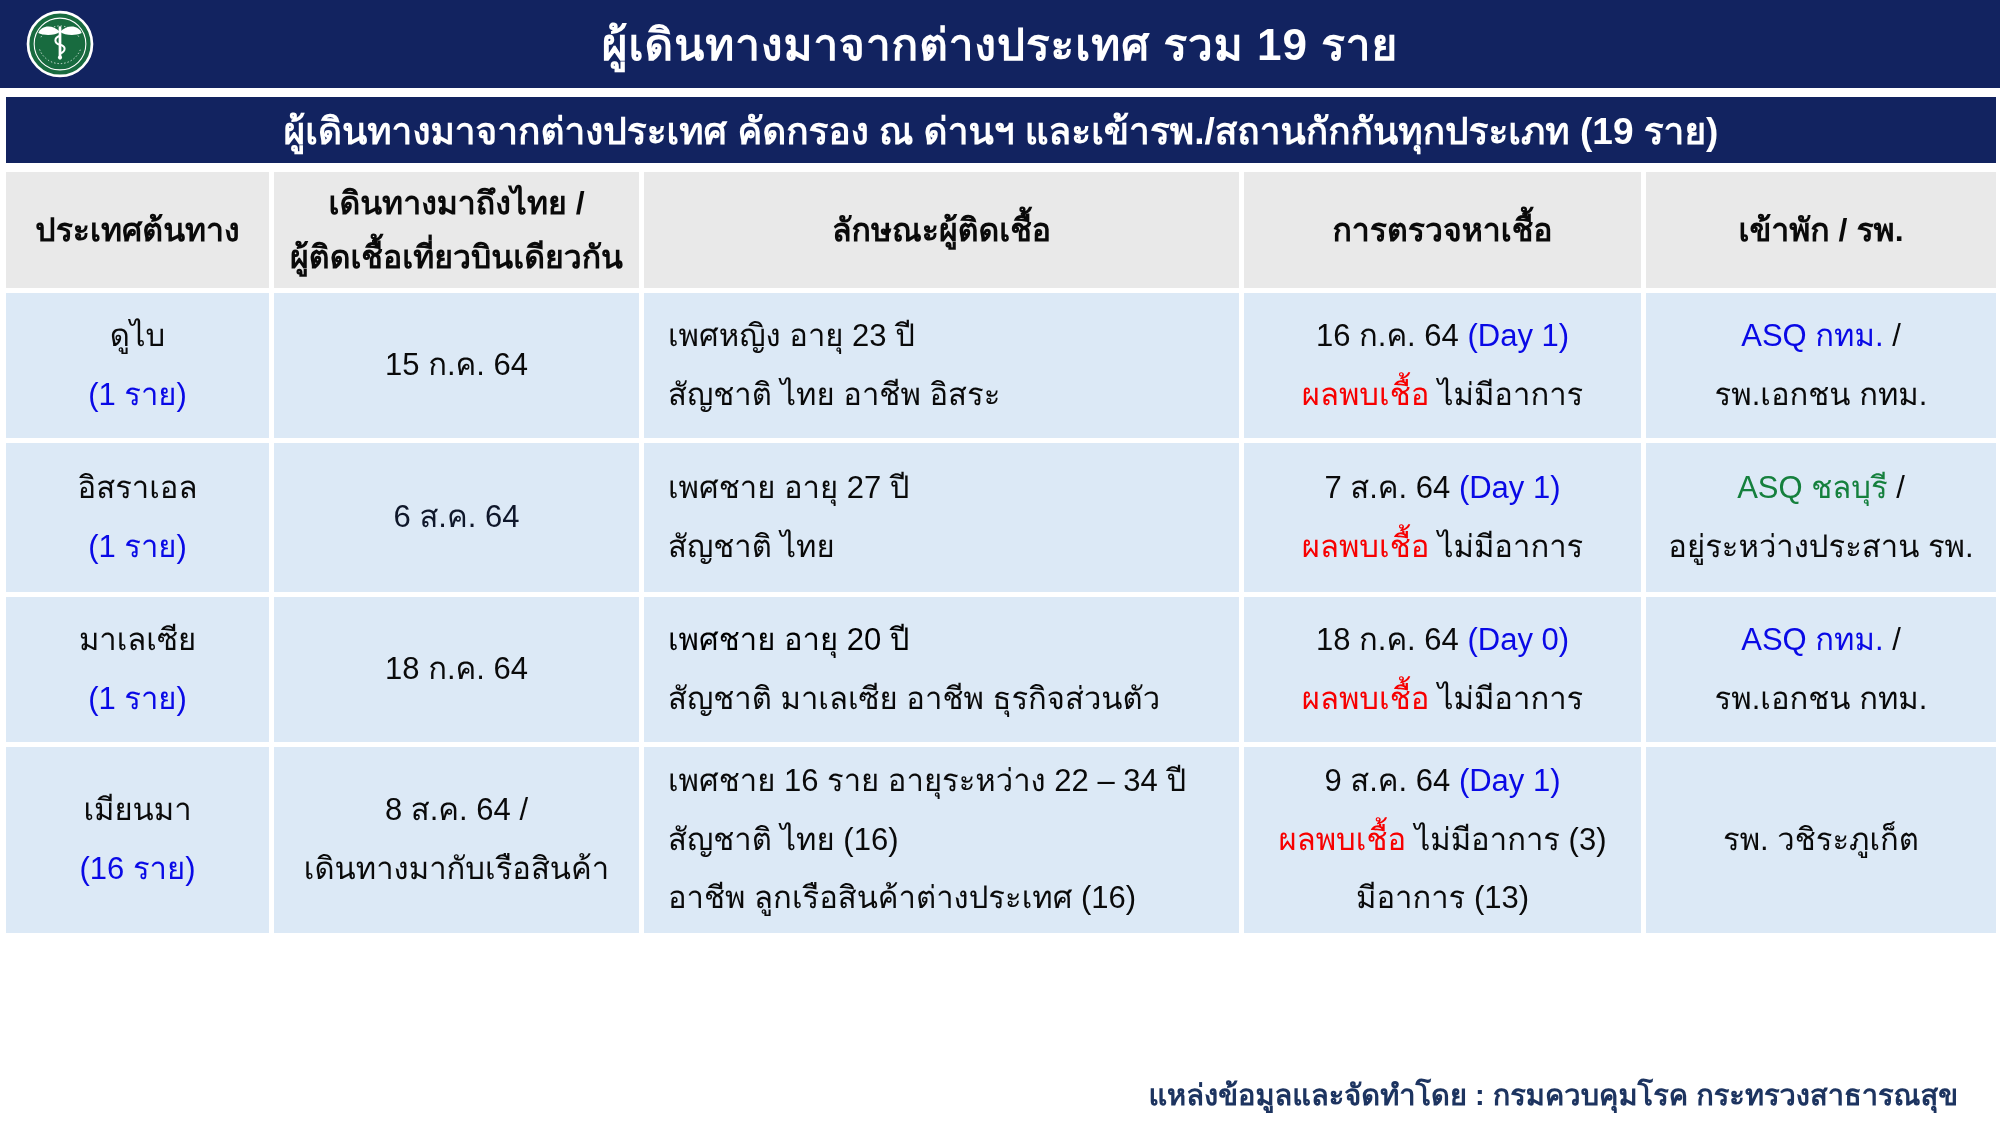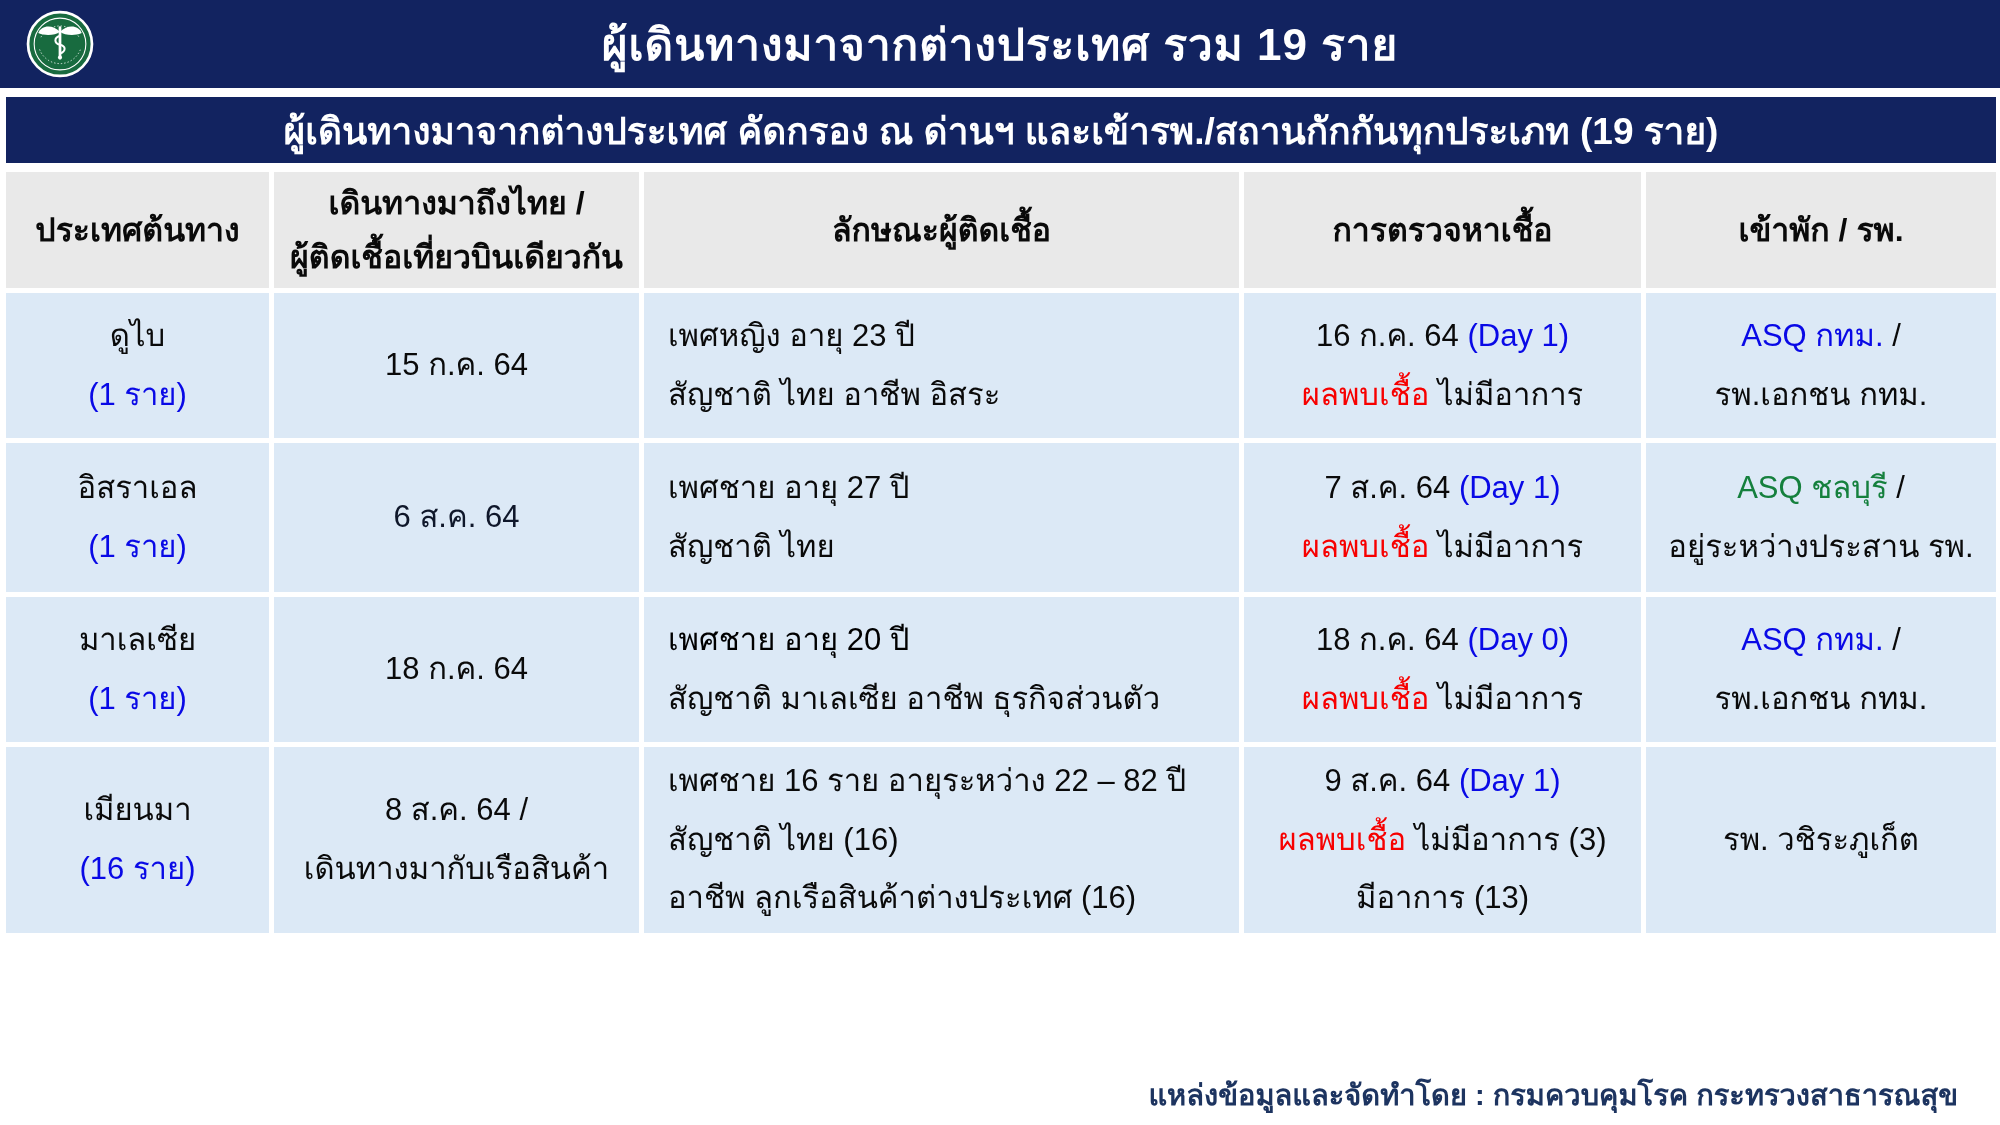--- a/index.html
+++ b/index.html
@@ -133,21 +133,21 @@
       </div>
       <div class="cell body">
         <div class="line"><span style="color: rgb(10, 10, 10);">เมียนมา</span></div>
         <div class="line"><span style="color: rgb(9, 9, 230);">(16 ราย)</span></div>
       </div>
       <div class="cell body">
         <div class="line"><span style="color: rgb(10, 10, 10);">8 ส.ค. 64 /</span></div>
         <div class="line"><span style="color: rgb(10, 10, 10);">เดินทางมากับเรือสินค้า</span></div>
       </div>
       <div class="cell body left">
-        <div class="line"><span style="color: rgb(10, 10, 10);">เพศชาย 16 ราย อายุระหว่าง 22 – 82 ปี</span></div>
+        <div class="line"><span style="color: rgb(10, 10, 10);">เพศชาย 16 ราย อายุระหว่าง 22 – 34 ปี</span></div>
         <div class="line"><span style="color: rgb(10, 10, 10);">สัญชาติ ไทย (16)</span></div>
         <div class="line"><span style="color: rgb(10, 10, 10);">อาชีพ ลูกเรือสินค้าต่างประเทศ (16)</span></div>
       </div>
       <div class="cell body">
         <div class="line"><span style="color: rgb(10, 10, 10);">9 ส.ค. 64 </span><span style="color: rgb(9, 9, 230);">(Day 1)</span></div>
         <div class="line"><span style="color: rgb(247, 0, 0);">ผลพบเชื้อ</span><span style="color: rgb(10, 10, 10);"> ไม่มีอาการ (3)</span></div>
         <div class="line"><span style="color: rgb(10, 10, 10);">มีอาการ (13)</span></div>
       </div>
       <div class="cell body">
         <div class="line"><span style="color: rgb(10, 10, 10);">รพ. วชิระภูเก็ต</span></div>

